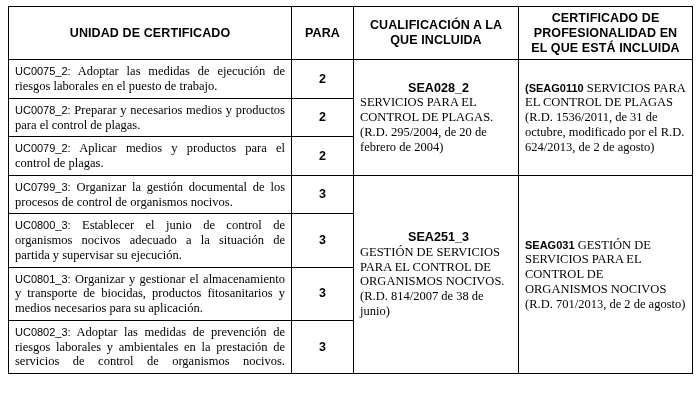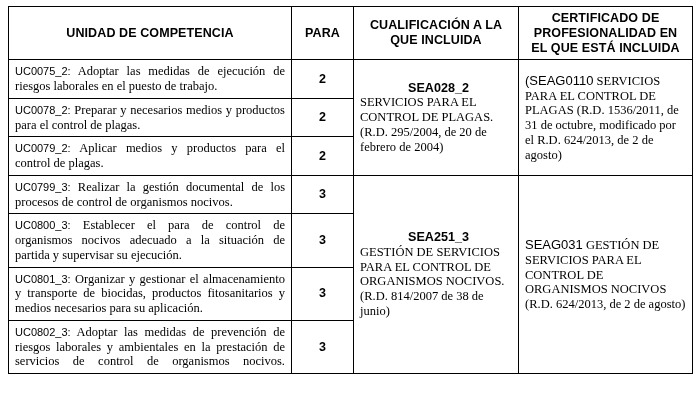--- a/index.html
+++ b/index.html
@@ -78,38 +78,38 @@
     padding: 5px 7px;
   }
   .strongcode {
     font-family: "Liberation Sans", sans-serif;
     font-weight: bold;
     font-size: 12.6px;
     margin-left: 48px;
   }
   .cert-lead {
     font-family: "Liberation Sans", sans-serif;
-    font-weight: normal;
-    font-size: 13px;
+    font-weight: bold;
+    font-size: 11px;
   }
 </style>
 </head>
 <body>
 
 <div class="sheet">
   <table class="comp">
     <colgroup>
       <col class="col-uc">
       <col class="col-nivel">
       <col class="col-cual">
       <col class="col-cert">
     </colgroup>
     <thead>
       <tr>
-        <th>UNIDAD DE COMPETENCIA</th>
+        <th>UNIDAD DE CERTIFICADO</th>
         <th>PARA</th>
         <th>CUALIFICACIÓN A LA QUE INCLUIDA</th>
         <th>CERTIFICADO DE PROFESIONALIDAD EN EL QUE ESTÁ INCLUIDA</th>
       </tr>
     </thead>
     <tbody>
       <tr>
         <td class="uc"><span class="code">UC0075_2:</span><span> Adoptar las medidas de ejecución de riesgos laborales en el puesto de trabajo.</span></td>
         <td class="nivel">2</td>
         <td class="cual" rowspan="3"><span class="strongcode">SEA028_2</span><span> SERVICIOS PARA EL CONTROL DE PLAGAS. (R.D. 295/2004, de 20 de febrero de 2004)</span></td>
@@ -117,27 +117,27 @@
       </tr>
       <tr>
         <td class="uc"><span class="code">UC0078_2:</span><span> Preparar y necesarios medios y productos para el control de plagas.</span></td>
         <td class="nivel">2</td>
       </tr>
       <tr>
         <td class="uc"><span class="code">UC0079_2:</span><span> Aplicar medios y productos para el control de plagas.</span></td>
         <td class="nivel">2</td>
       </tr>
       <tr>
-        <td class="uc"><span class="code">UC0799_3:</span><span> Realizar la gestión documental de los procesos de control de organismos nocivos.</span></td>
+        <td class="uc"><span class="code">UC0799_3:</span><span> Organizar la gestión documental de los procesos de control de organismos nocivos.</span></td>
         <td class="nivel">3</td>
         <td class="cual" rowspan="4"><span class="strongcode">SEA251_3</span><span> GESTIÓN DE SERVICIOS PARA EL CONTROL DE ORGANISMOS NOCIVOS. (R.D. 814/2007 de 38 de junio)</span></td>
-        <td class="cert" rowspan="4"><span class="cert-lead">SEAG031</span><span> GESTIÓN DE SERVICIOS PARA EL CONTROL DE ORGANISMOS NOCIVOS (R.D. 624/2013, de 2 de agosto)</span></td>
+        <td class="cert" rowspan="4"><span class="cert-lead">SEAG031</span><span> GESTIÓN DE SERVICIOS PARA EL CONTROL DE ORGANISMOS NOCIVOS (R.D. 701/2013, de 2 de agosto)</span></td>
       </tr>
       <tr>
-        <td class="uc"><span class="code">UC0800_3:</span><span> Establecer el para de control de organismos nocivos adecuado a la situación de partida y supervisar su ejecución.</span></td>
+        <td class="uc"><span class="code">UC0800_3:</span><span> Establecer el junio de control de organismos nocivos adecuado a la situación de partida y supervisar su ejecución.</span></td>
         <td class="nivel">3</td>
       </tr>
       <tr>
         <td class="uc"><span class="code">UC0801_3:</span><span> Organizar y gestionar el almacenamiento y transporte de biocidas, productos fitosanitarios y medios necesarios para su aplicación.</span></td>
         <td class="nivel">3</td>
       </tr>
       <tr>
         <td class="uc justify-full"><span class="code">UC0802_3:</span><span> Adoptar las medidas de prevención de riesgos laborales y ambientales en la prestación de servicios de control de organismos nocivos.</span></td>
         <td class="nivel">3</td>
       </tr>

